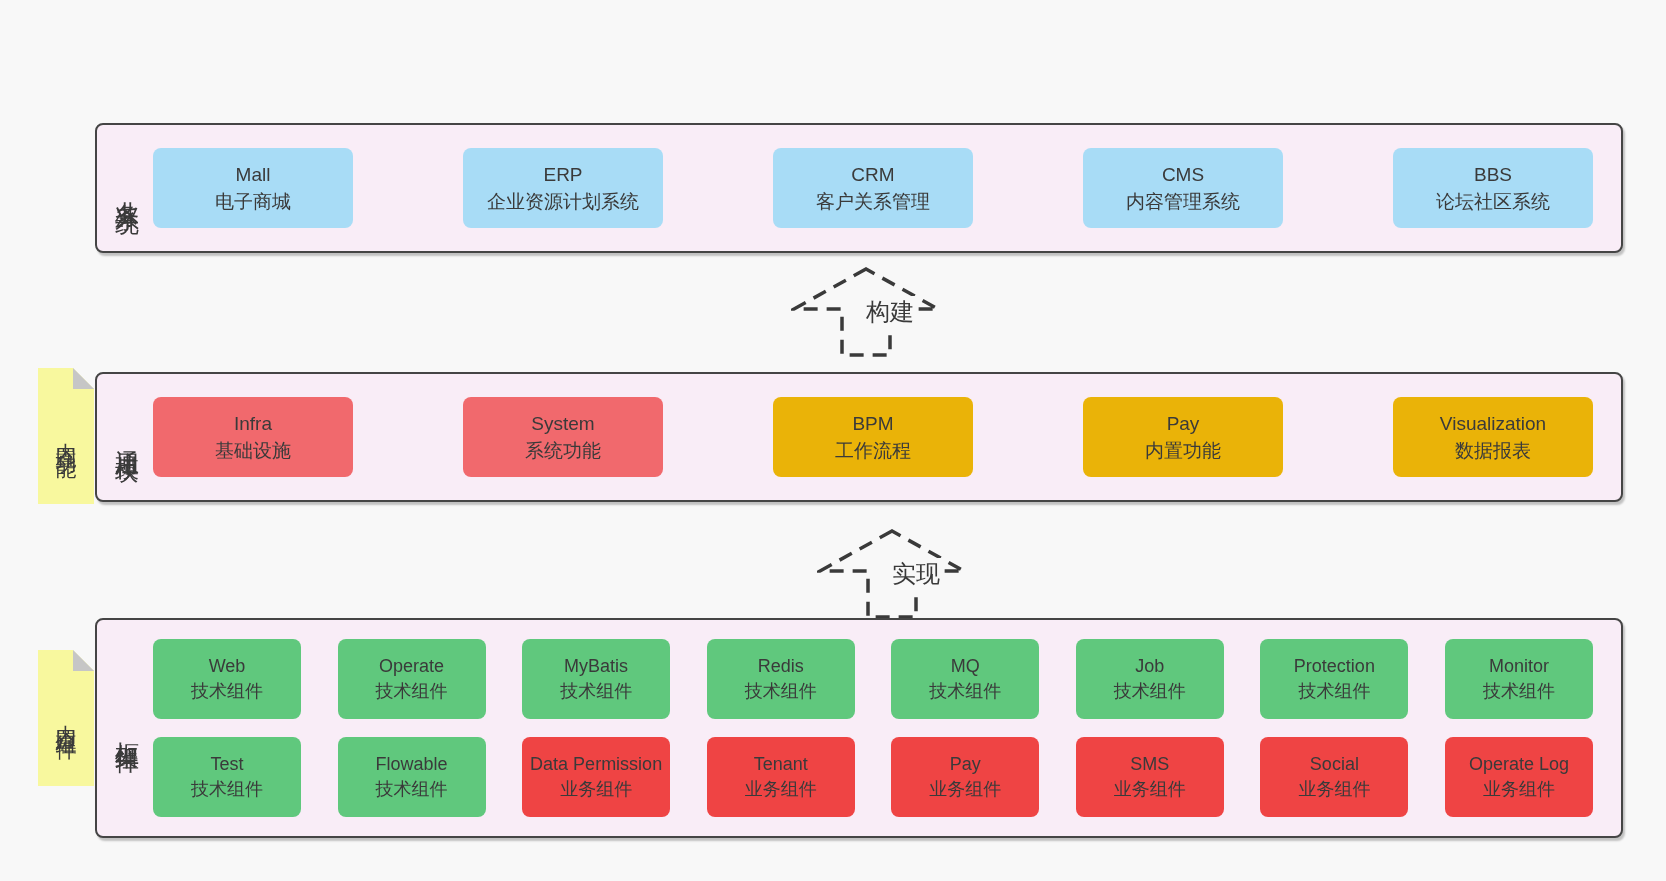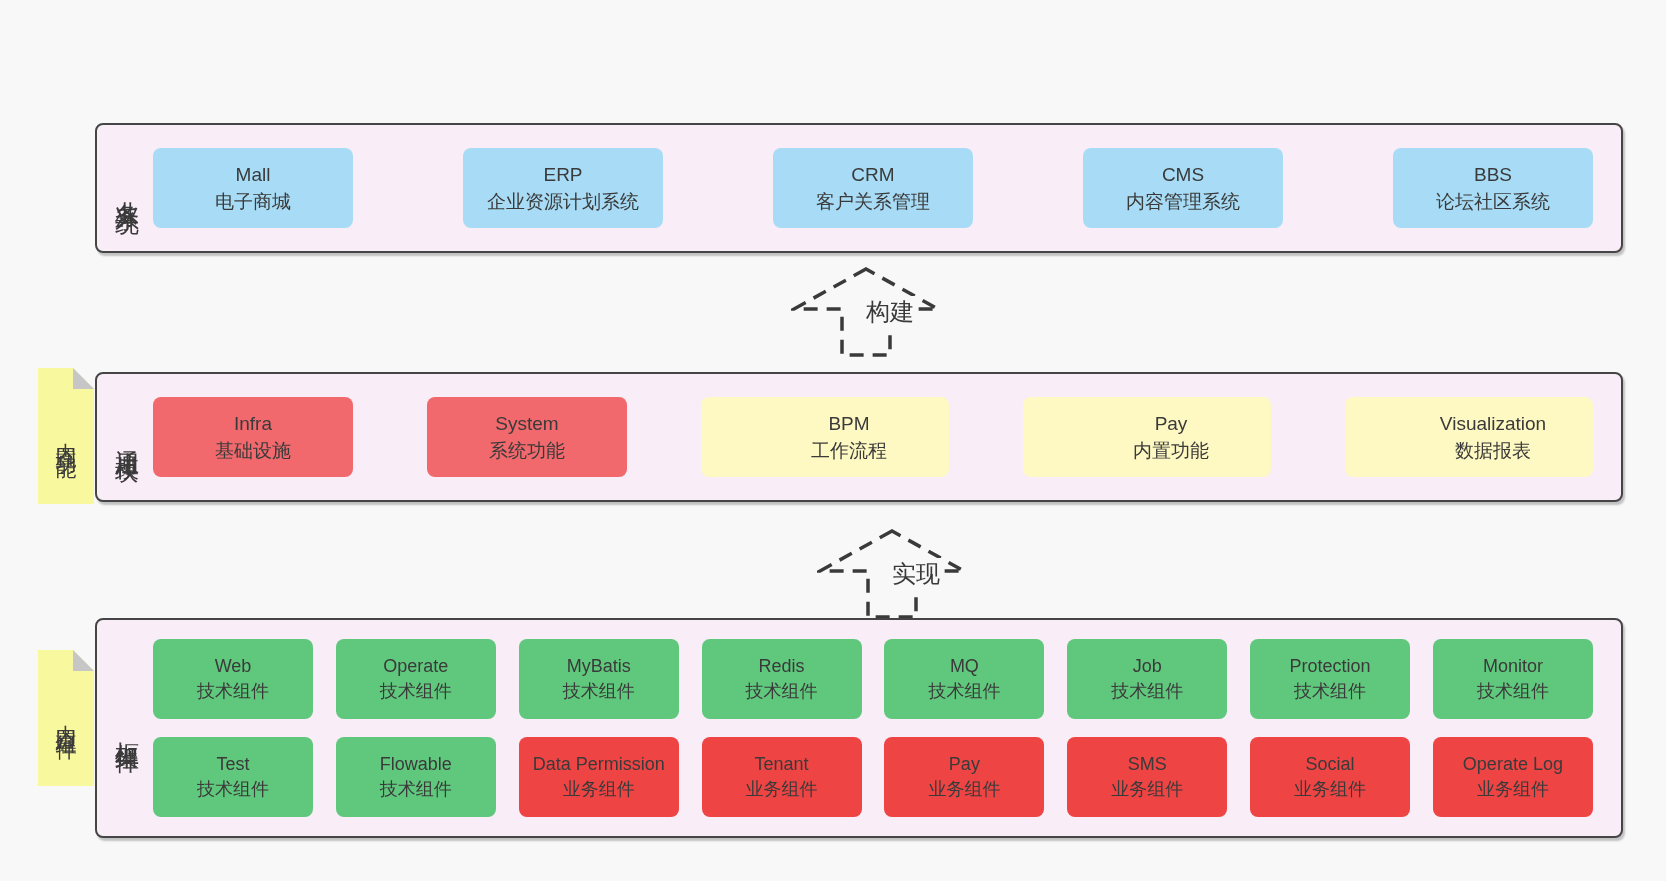--- a/index.html
+++ b/index.html
@@ -13,24 +13,24 @@
 
   .layer-label{position:absolute;left:14px;top:50%;transform:translateY(-50%);
                writing-mode:vertical-lr;text-orientation:upright;font-size:24px;
                letter-spacing:3px;color:#3a3a3a;white-space:nowrap;}
 
   .rows{height:100%;margin:0 28px 0 56px;display:flex;flex-direction:column;justify-content:space-evenly;}
   .row{display:flex;justify-content:space-between;}
 
   .box{width:200px;height:80px;border-radius:8px;display:flex;flex-direction:column;
        justify-content:center;align-items:center;text-align:center;font-size:19px;line-height:27px;}
-  .row.cols-8 .box{width:160px;font-size:18px;line-height:25px;}
+  .row.cols-8 .box{width:148px;font-size:18px;line-height:25px;}
   .box.blue{background:#a8dcf6;}
   .box.red{background:#f1696d;}
-  .box.pink{background:#fef9c3;padding-left:48px;}
+  .box.pink{background:#eab308;}
   .box.green{background:#60c87d;}
   .box.lightgreen{background:#ef4444;}
   .box-title,.box-subtitle{display:block;max-width:95%;}
 
   .note{position:absolute;left:38px;width:56px;background:#f8f89e;
         box-shadow:1px 2px 2px rgba(0,0,0,0.15);
         clip-path:polygon(0 0,calc(100% - 21px) 0,100% 21px,100% 100%,0 100%);
         display:flex;justify-content:center;align-items:center;}
   #note-0{top:368px;height:136px;}
   #note-1{top:650px;height:136px;}

